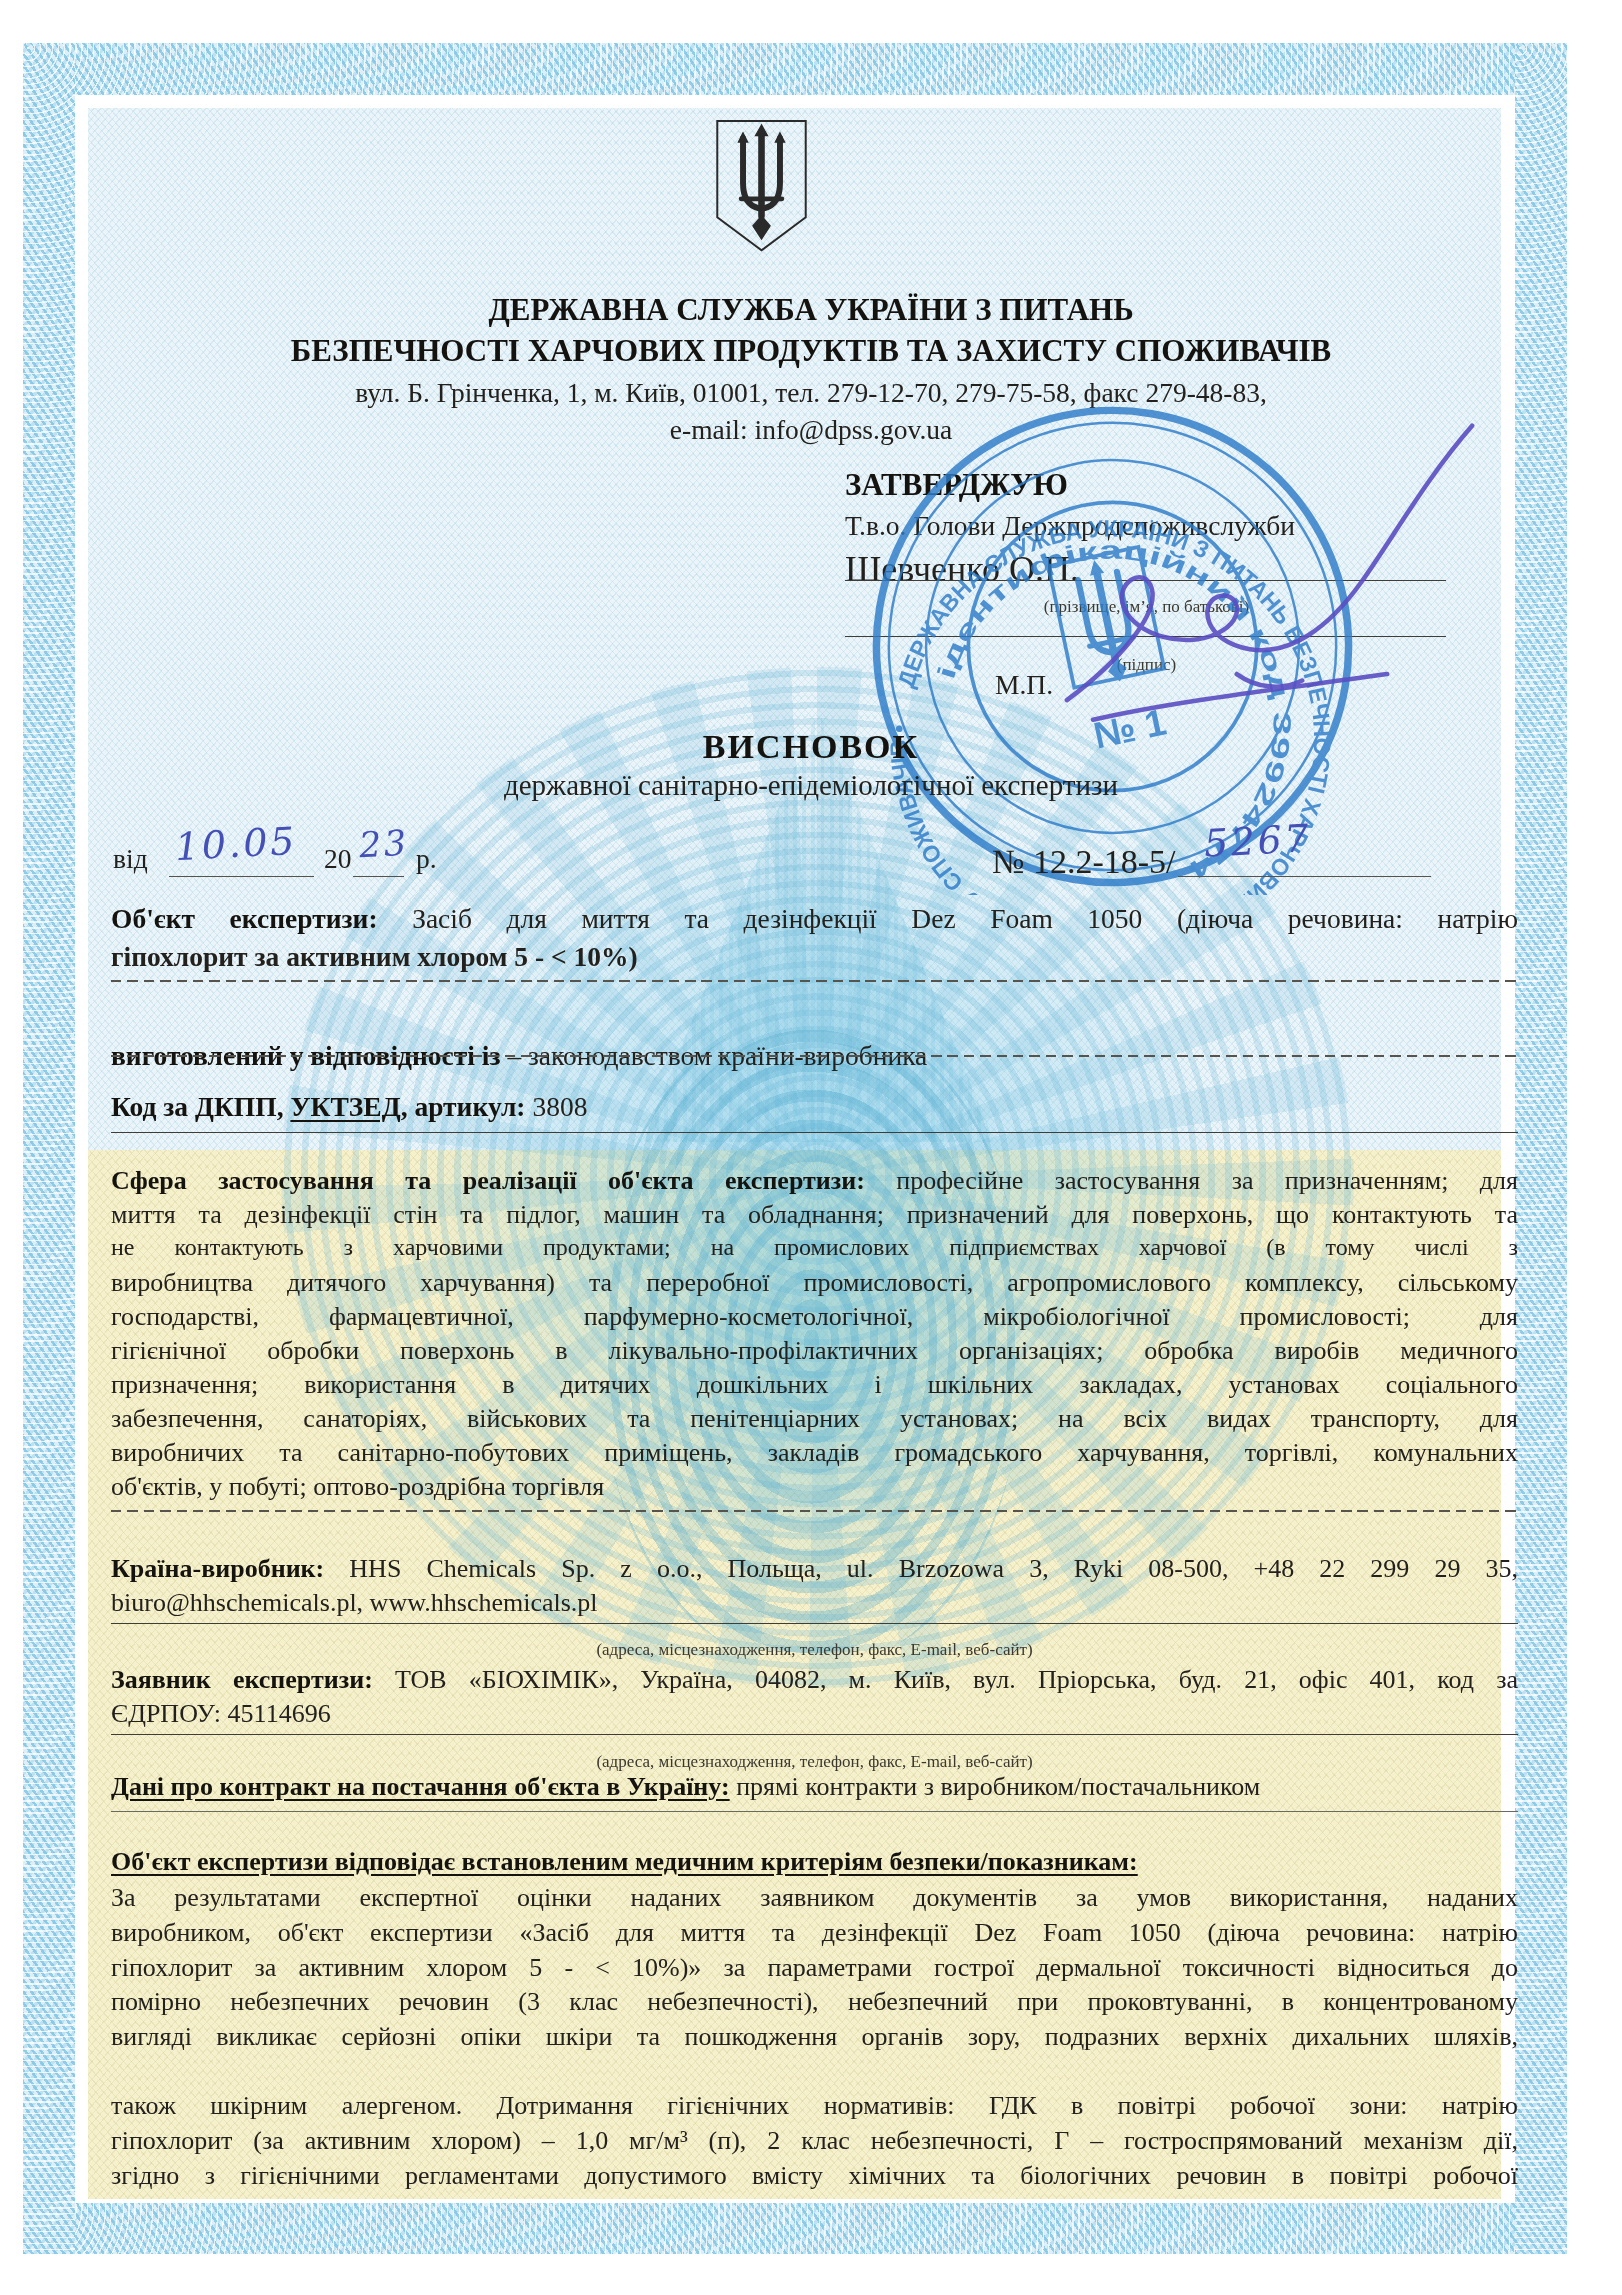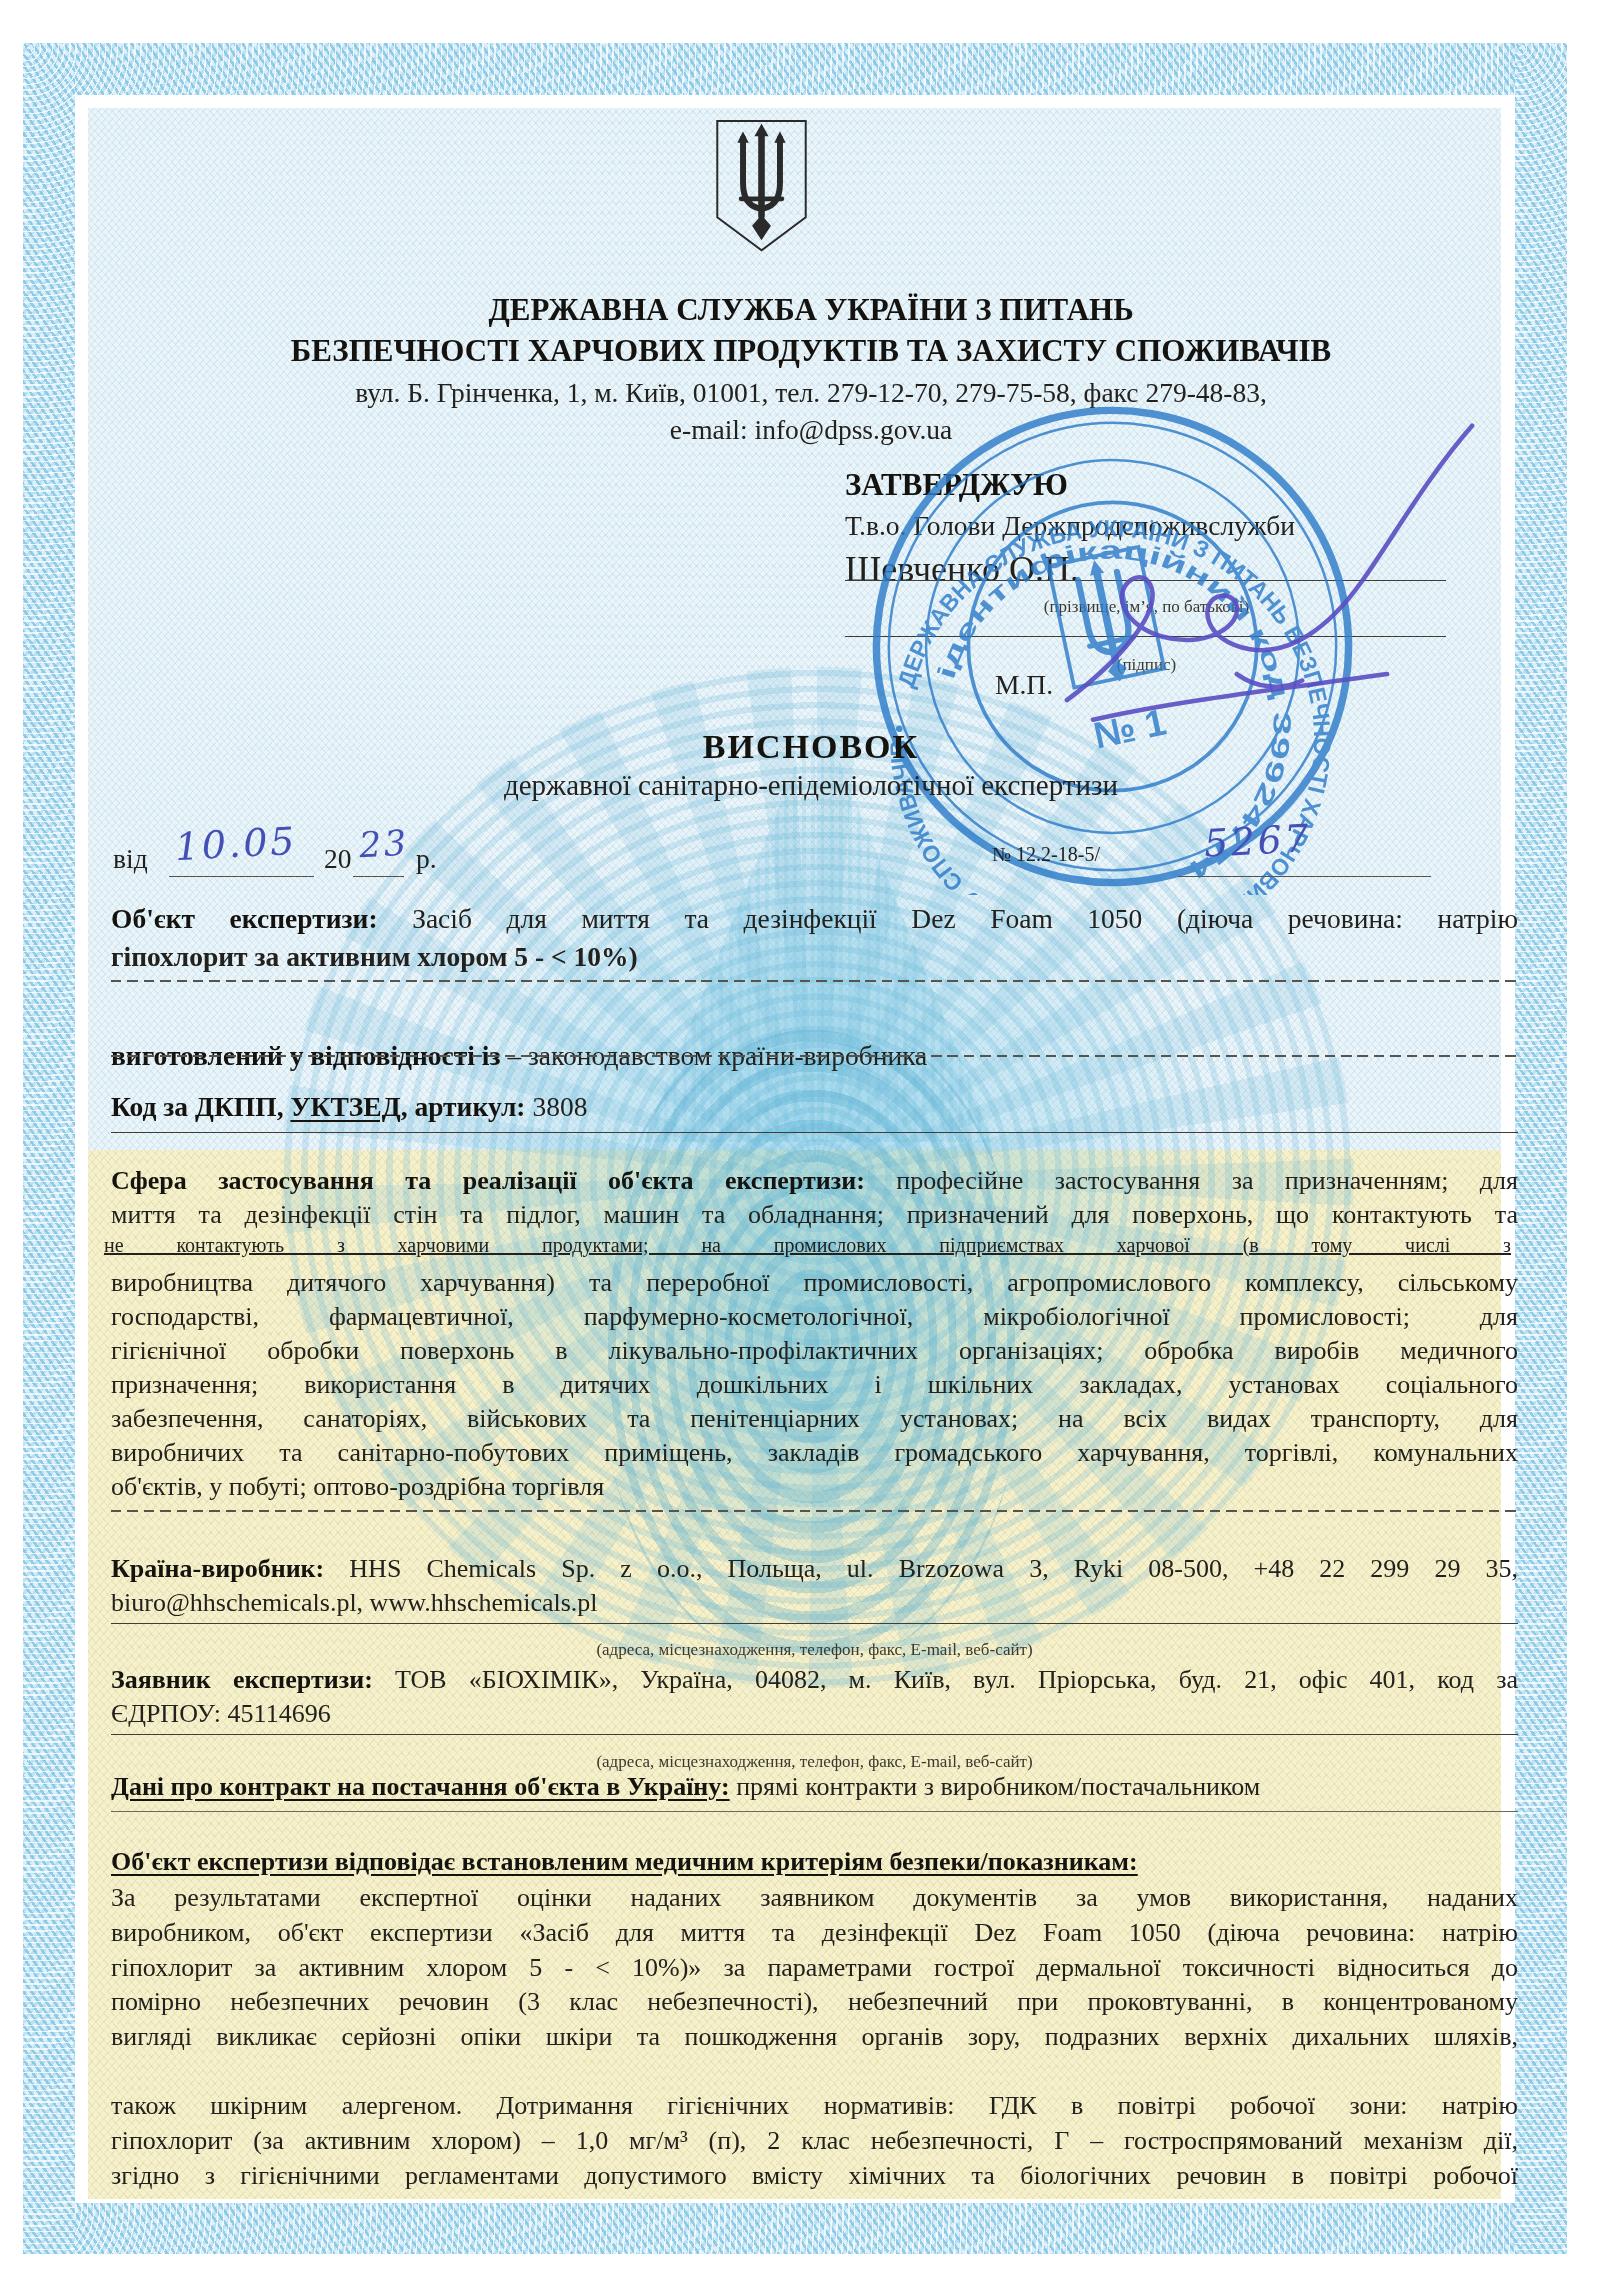--- a/index.html
+++ b/index.html
@@ -144,37 +144,37 @@
   <div class="t c b" style="left:111px;top:717px;width:1400px;font-size:34px;letter-spacing:2px;">ВИСНОВОК</div>
   <div class="t c" style="left:111px;top:758px;width:1400px;font-size:29px;">державної санітарно-епідеміологічної експертизи</div>
 
   <div class="t" style="left:113px;top:843px;font-size:27.5px;">від</div>
   <div class="hand" style="left:175px;top:822px;font-size:38px;">10.05</div>
   <div class="solid-line" style="left:169px;top:876px;width:145px;background:#55534b;"></div>
   <div class="t" style="left:324px;top:843px;font-size:27.5px;">20</div>
   <div class="hand" style="left:359px;top:824px;font-size:35px;">23</div>
   <div class="solid-line" style="left:353px;top:876px;width:51px;background:#55534b;"></div>
   <div class="t" style="left:416px;top:843px;font-size:27.5px;">р.</div>
-  <div class="t" style="left:992px;top:843px;font-size:20px;">№ 12.2-18-5/</div>
+  <div class="t" style="left:992px;top:843px;font-size:34px;">№ 12.2-18-5/</div>
   <div class="hand" style="left:1204px;top:819px;font-size:38px;">5267</div>
   <div class="solid-line" style="left:1178px;top:876px;width:253px;background:#55534b;"></div>
 
   <div class="t jl body40" style="left:111px;top:902px;width:1407px;font-size:27.5px;"><b class="b">Об'єкт експертизи:</b> <span>Засіб для миття та дезінфекції Dez Foam 1050 (діюча речовина: натрію</span></div>
   <div class="t w body40" style="left:111px;top:940px;width:1407px;font-size:27.5px;font-weight:bold;">гіпохлорит за активним хлором  5 - &lt; 10%)</div>
   <div class="fill-line" style="left:111px;top:980px;width:1407px;"></div>
 
   <div class="t" style="left:111px;top:1016px;font-size:27.5px;margin-top:24px;"><b class="b">виготовлений у відповідності із</b> <span>–  законодавством країни-виробника</span></div>
   <div class="fill-line" style="left:111px;top:1055px;width:1407px;"></div>
 
   <div class="t" style="left:111px;top:1091px;font-size:27.5px;"><b class="b">Код за ДКПП, </b><b class="b ul3">УКТЗЕД</b><b class="b">, артикул:</b> <span>3808</span></div>
   <div class="solid-line" style="left:111px;top:1132px;width:1407px;"></div>
 
   <div class="t jl" style="left:111px;top:1166px;width:1407px;font-size:26px;"><b class="b">Сфера застосування та реалізації об'єкта експертизи:</b> <span>професійне застосування за призначенням; для</span></div>
   <div class="t jl" style="left:111px;top:1200px;width:1407px;font-size:26px;">миття та дезінфекції стін та підлог, машин та обладнання; призначений для поверхонь, що контактують та</div>
-  <div class="t jl" style="left:104px;top:1234px;width:1407px;font-size:20px;text-decoration:underline;">не контактують з харчовими продуктами; на промислових підприємствах харчової (в тому числі з</div>
+  <div class="t jl" style="left:111px;top:1234px;width:1407px;font-size:24px;">не контактують з харчовими продуктами; на промислових підприємствах харчової (в тому числі з</div>
   <div class="t jl" style="left:111px;top:1268px;width:1407px;font-size:26px;">виробництва  дитячого харчування) та переробної промисловості, агропромислового комплексу, сільському</div>
   <div class="t jl" style="left:111px;top:1302px;width:1407px;font-size:26px;">господарстві, фармацевтичної, парфумерно-косметологічної, мікробіологічної промисловості; для</div>
   <div class="t jl" style="left:111px;top:1336px;width:1407px;font-size:26px;">гігієнічної обробки поверхонь в лікувально-профілактичних організаціях; обробка виробів медичного</div>
   <div class="t jl" style="left:111px;top:1370px;width:1407px;font-size:26px;">призначення; використання в дитячих дошкільних і шкільних закладах, установах соціального</div>
   <div class="t jl" style="left:111px;top:1404px;width:1407px;font-size:26px;">забезпечення, санаторіях, військових та пенітенціарних установах; на всіх видах транспорту,  для</div>
   <div class="t jl" style="left:111px;top:1438px;width:1407px;font-size:26px;">виробничих та санітарно-побутових приміщень, закладів громадського харчування, торгівлі, комунальних</div>
   <div class="t w" style="left:111px;top:1472px;width:1407px;font-size:26px;">об'єктів, у побуті; оптово-роздрібна торгівля</div>
   <div class="fill-line" style="left:111px;top:1510px;width:1407px;"></div>
 
   <div class="t jl" style="left:111px;top:1554px;width:1407px;font-size:26px;"><b class="b">Країна-виробник:</b> <span>HHS Chemicals Sp. z o.o., Польща, ul. Brzozowa 3, Ryki 08-500,  +48 22 299 29 35,</span></div>

